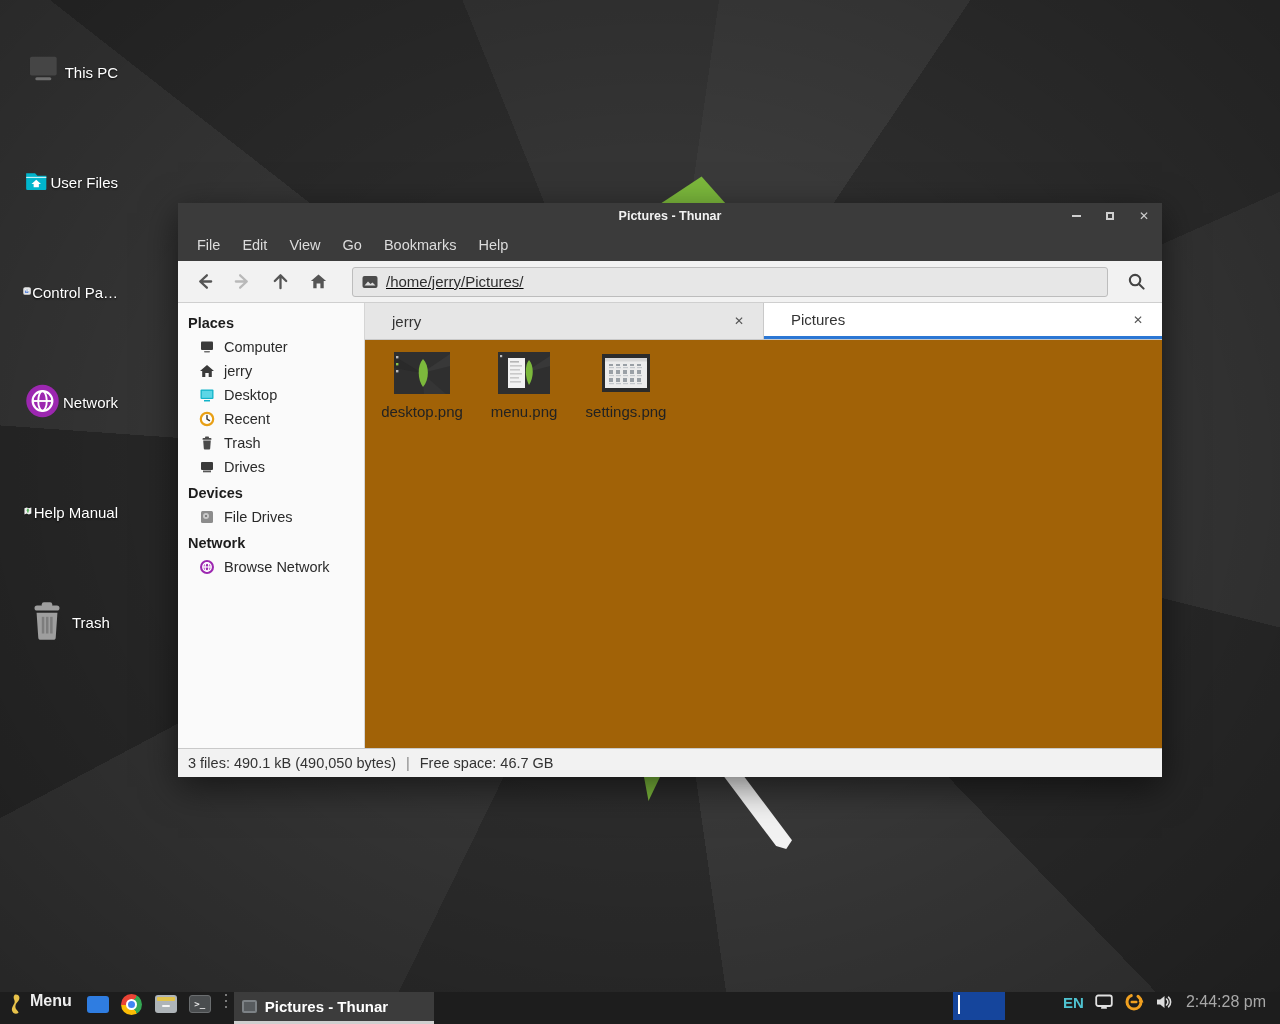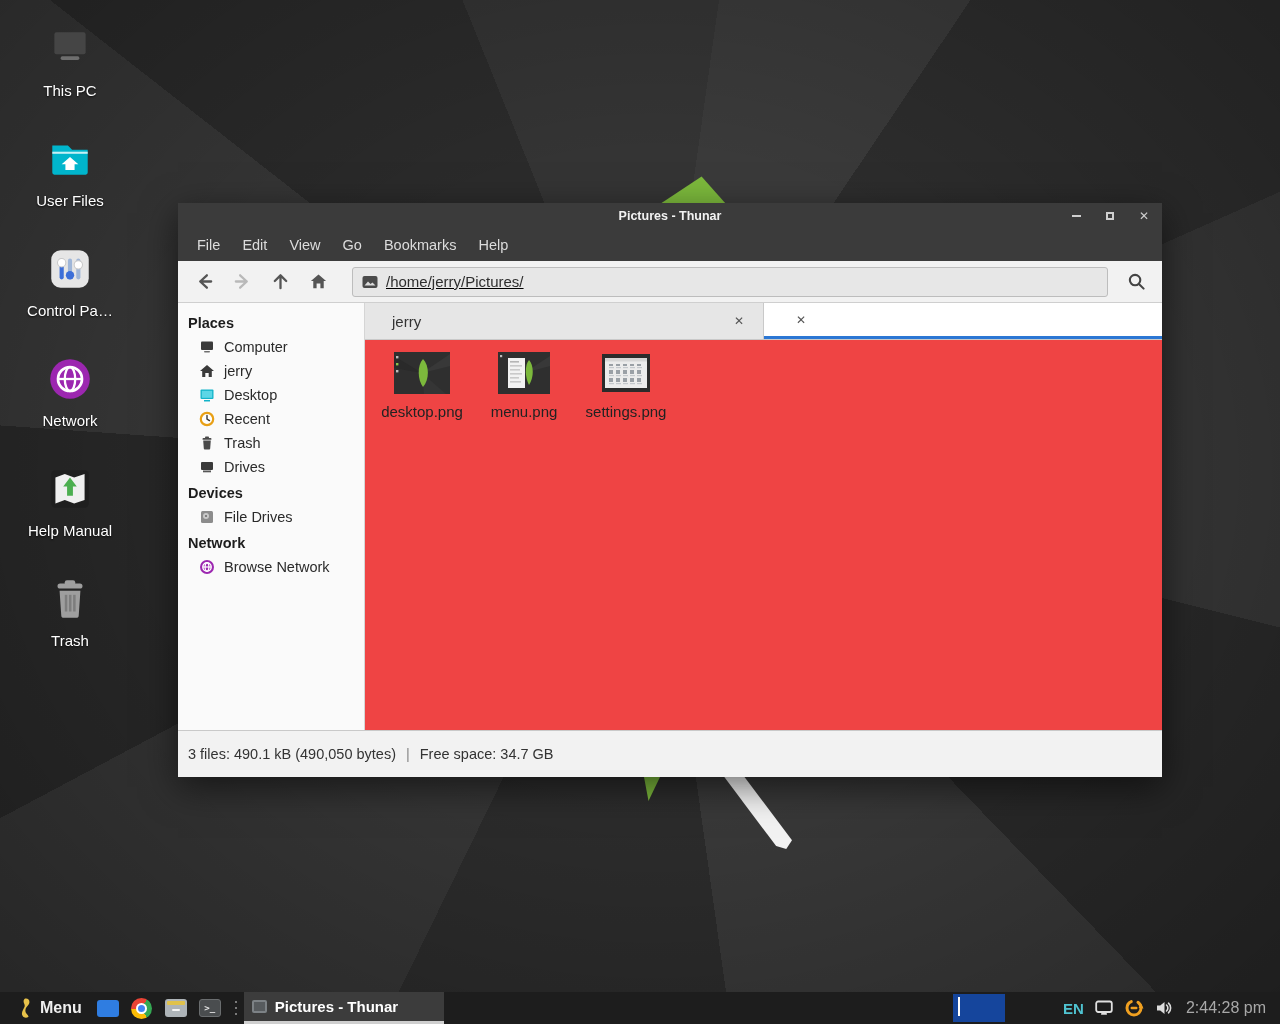--- a/index.html
+++ b/index.html
@@ -18,21 +18,21 @@
   .wp-shape { position:absolute; }
   .wp-green-peak { left:660px; top:174px; width:66px; height:30px; background:var(--leaf-green,#7cb93c);
     clip-path:polygon(0% 100%, 100% 100%, 63% 8%); }
   .wp-green-sliver { left:644px; top:777px; width:16px; height:24px; background:var(--leaf-green,#7cb93c);
     clip-path:polygon(0% 0%, 100% 0%, 28% 100%); }
   .wp-white-blade { left:720px; top:777px; width:72px; height:72px; background:#f2f2f2;
     clip-path:polygon(6% 0%, 34% 0%, 100% 88%, 92% 100%, 78% 96%); }
 
   
   .desk-icons { position:absolute; left:22px; top:18px; width:96px; }
-  .desk-icon { width:96px; height:100px; margin-bottom:10px; display:flex; flex-direction:column; align-items:center; justify-content:flex-start; cursor:default; }
+  .desk-icon { width:96px; height:100px; margin-bottom:10px; display:flex; flex-direction:row; align-items:center; justify-content:flex-start; cursor:default; }
   .desk-icon svg { width:50px; height:50px; margin-top:6px; }
   .desk-label { margin-top:8px; color:#fff; font-size:15px; text-shadow:0 1px 2px rgba(0,0,0,.8); white-space:nowrap; }
 
   
   .window { position:absolute; left:178px; top:203px; width:984px; height:574px;
     display:flex; flex-direction:column; box-shadow:0 10px 34px rgba(0,0,0,.55); background:#fff; }
   .titlebar { height:25px; background:var(--titlebar-dark,#3b3b3b); display:flex; align-items:center; position:relative; flex:0 0 auto; }
   .win-title { position:absolute; left:0; right:0; text-align:center; color:#f2f2f2; font-size:12.5px; font-weight:bold; }
   .win-controls { position:absolute; right:10px; top:0; height:100%; display:flex; align-items:center; gap:18px; }
   .win-btn { width:16px; height:16px; display:flex; align-items:center; justify-content:center; color:#cfcfcf; font-size:12px; cursor:pointer; }
@@ -60,30 +60,30 @@
   .side-item svg { width:16px; height:16px; flex:0 0 auto; }
 
   .content { flex:1; display:flex; flex-direction:column; min-width:0; }
   .tabbar { height:37px; display:flex; background:#e6e6e6; border-bottom:1px solid #c9c9c9; flex:0 0 auto; }
   .tab { flex:1; display:flex; align-items:center; padding:0 14px 0 27px; font-size:15px; color:#333; position:relative; cursor:pointer; }
   .tab.inactive { background:#e6e6e6; border-right:1px solid #c9c9c9; }
   .tab.active { background:#fff; border-bottom:3px solid var(--accent-blue,#2b77d4); }
   .tab-label { flex:1; }
   .tab-close { font-size:12px; color:#555; padding:3px 5px; cursor:pointer; }
 
-  .fileview { flex:1; background:#ef4444; padding:10px 6px; display:flex; align-items:flex-start; }
+  .fileview { flex:1; background:#a16207; padding:10px 6px; display:flex; align-items:flex-start; }
   .file-item { width:102px; display:flex; flex-direction:column; align-items:center; cursor:pointer; }
   .thumb { height:46px; display:flex; align-items:center; justify-content:center; }
   .file-name { margin-top:7px; font-size:15px; color:#222; }
 
-  .statusbar { height:47px; background:#f2f2f2; border-top:1px solid #c9c9c9; display:flex; align-items:center; padding-left:10px; gap:10px; font-size:14.5px; color:#333; flex:0 0 auto; }
+  .statusbar { height:29px; background:#f2f2f2; border-top:1px solid #c9c9c9; display:flex; align-items:center; padding-left:10px; gap:10px; font-size:14.5px; color:#333; flex:0 0 auto; }
   .status-sep { color:#888; }
 
   
-  .taskbar { position:absolute; left:0; bottom:0; width:1280px; height:32px; background:var(--panel-dark,#1d1d1d); display:flex; align-items:center; z-index:5;padding-left:10px; }
+  .taskbar { position:absolute; left:0; bottom:0; width:1280px; height:32px; background:var(--panel-dark,#1d1d1d); display:flex; align-items:flex-start; z-index:5; }
   .tb-logo { margin-left:8px; width:16px; height:24px; display:flex; align-items:center; cursor:pointer; }
   .tb-menu-label { color:#eee; font-size:16px; font-weight:bold; margin:0 10px 0 6px; cursor:pointer; }
   .tb-launchers { display:flex; align-items:center; gap:10px; margin-left:4px; }
   .tb-launcher { width:24px; height:24px; display:flex; align-items:center; justify-content:center; cursor:pointer; }
   .ico-showdesk { width:22px; height:17px; background:#2f7de1; border-radius:3px; }
   .ico-chrome { width:21px; height:21px; border-radius:50%;
     background:conic-gradient(from -90deg,#ea4335 0 120deg,#34a853 120deg 240deg,#fbbc05 240deg 360deg); position:relative; }
   .ico-chrome::after { content:""; position:absolute; inset:5px; background:#4285f4; border:2px solid #fff; border-radius:50%; }
   .ico-cabinet { width:22px; height:18px; background:#aeb4b8; border-radius:3px; position:relative; }
   .ico-cabinet::before { content:""; position:absolute; left:2px; right:2px; top:2px; height:4px; background:#e0c24c; border-radius:1px; }
@@ -297,20 +297,21 @@
       </div>
     </div>
 
     <div class="content">
       <div class="tabbar">
         <div class="tab inactive">
           <span class="tab-label">jerry</span>
           <span class="tab-close">✕</span>
         </div>
         <div class="tab active">
+          <span class="tab-label">Pictures</span>
           <span class="tab-close">✕</span>
         </div>
       </div>
 
       <div class="fileview">
         <div class="file-item">
           <div class="thumb">
             <svg width="56" height="42" viewBox="0 0 56 42">
               <rect width="56" height="42" fill="#2f2f2f"></rect>
               <path d="M28 21 L56 2 L56 14 Z" fill="#383838"></path>
@@ -359,21 +360,21 @@
           </div>
           <div class="file-name">settings.png</div>
         </div>
       </div>
     </div>
   </div>
 
   <div class="statusbar">
     <span>3 files: 490.1 kB (490,050 bytes)</span>
     <span class="status-sep">|</span>
-    <span>Free space: 34.7 GB</span>
+    <span>Free space: 46.7 GB</span>
   </div>
 </div>
 
 <div class="taskbar">
   <span class="tb-logo">
     <svg viewBox="0 0 20 28">
       <path d="M10 2 C14 2 15.5 6 13.3 9.5 C11.4 12.5 9.2 13.5 9.2 17 C9.2 20.8 12.3 21.8 13.2 24.6 C10.4 27 6.2 26 5.1 22.2 C4.1 18.4 7.1 15.2 8.2 12.2 C9.2 9.4 6.2 7.2 7.2 4.2 C7.8 2.5 8.8 2 10 2 Z" fill="#e8c24a"></path>
     </svg>
   </span>
   <span class="tb-menu-label">Menu</span>

